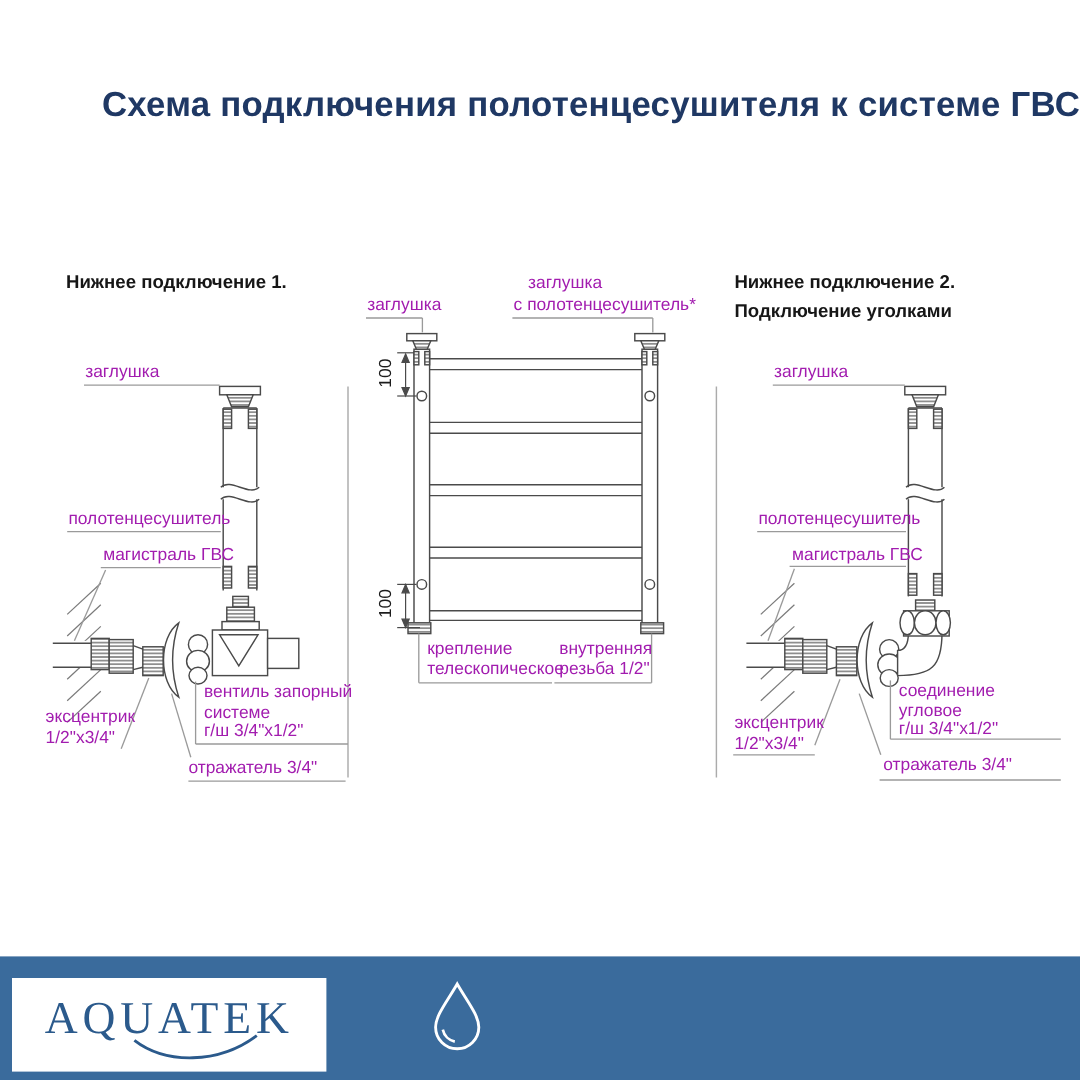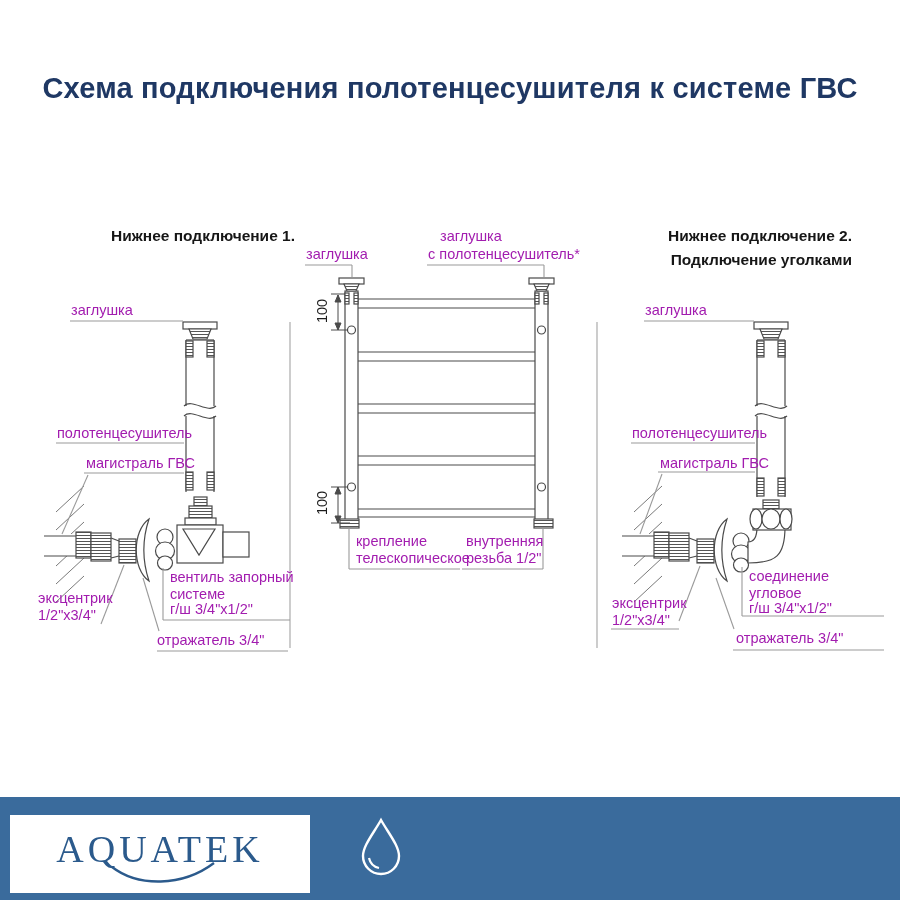--- a/index.html
+++ b/index.html
@@ -1,27 +1,27 @@
 <!DOCTYPE html>
 <html><head>
 <meta charset="utf-8">
 <style>
   html,body{margin:0;padding:0;background:#fff}
   .page{position:relative;width:900px;height:900px;background:#fff;overflow:hidden;
         font-family:"Liberation Sans",sans-serif}
-  .title{position:absolute;left:0;top:72px;width:100%;text-align:center;
+  .title{position:absolute;left:0;top:72px;width:100%;text-align:right;
          font:bold 29px "Liberation Sans",sans-serif;color:#1F3864;letter-spacing:.2px}
-  .hdr{position:absolute;width:240px;text-align:right;white-space:nowrap;
+  .hdr{position:absolute;width:240px;text-align:left;white-space:nowrap;
        font:bold 15.5px "Liberation Sans",sans-serif;color:#161616}
   .lbl{position:absolute;white-space:nowrap;font:14.5px/1.15 "Liberation Sans",sans-serif;color:#a21caf}
   .dim{position:absolute;white-space:nowrap;font:14.5px "Liberation Sans",sans-serif;color:#1c1c1c;
        transform:rotate(-90deg);transform-origin:center}
   #art{position:absolute;left:0;top:0}
   .footer-bar{position:absolute;left:0;top:797px;width:900px;height:103px;background:#3A6B9C}
-  .logo-panel{position:absolute;left:10px;top:18px;width:300px;height:78px;background:#fff;
+  .logo-panel{position:absolute;left:10px;top:18px;width:262px;height:78px;background:#fff;
               display:flex;align-items:center;justify-content:center}
   .logo-text{font:500 38px "Liberation Serif",serif;color:#2B5A8C;letter-spacing:4px;margin-top:-10px}
   .logo-swash{position:absolute;left:0;top:0;pointer-events:none}
   .drop{position:absolute;left:360px;top:20px}
   .product{position:absolute;left:420px;top:31px;white-space:nowrap;
            font:33px "Liberation Sans",sans-serif;color:#ffffff}
 </style>
 </head>
 <body>
 

